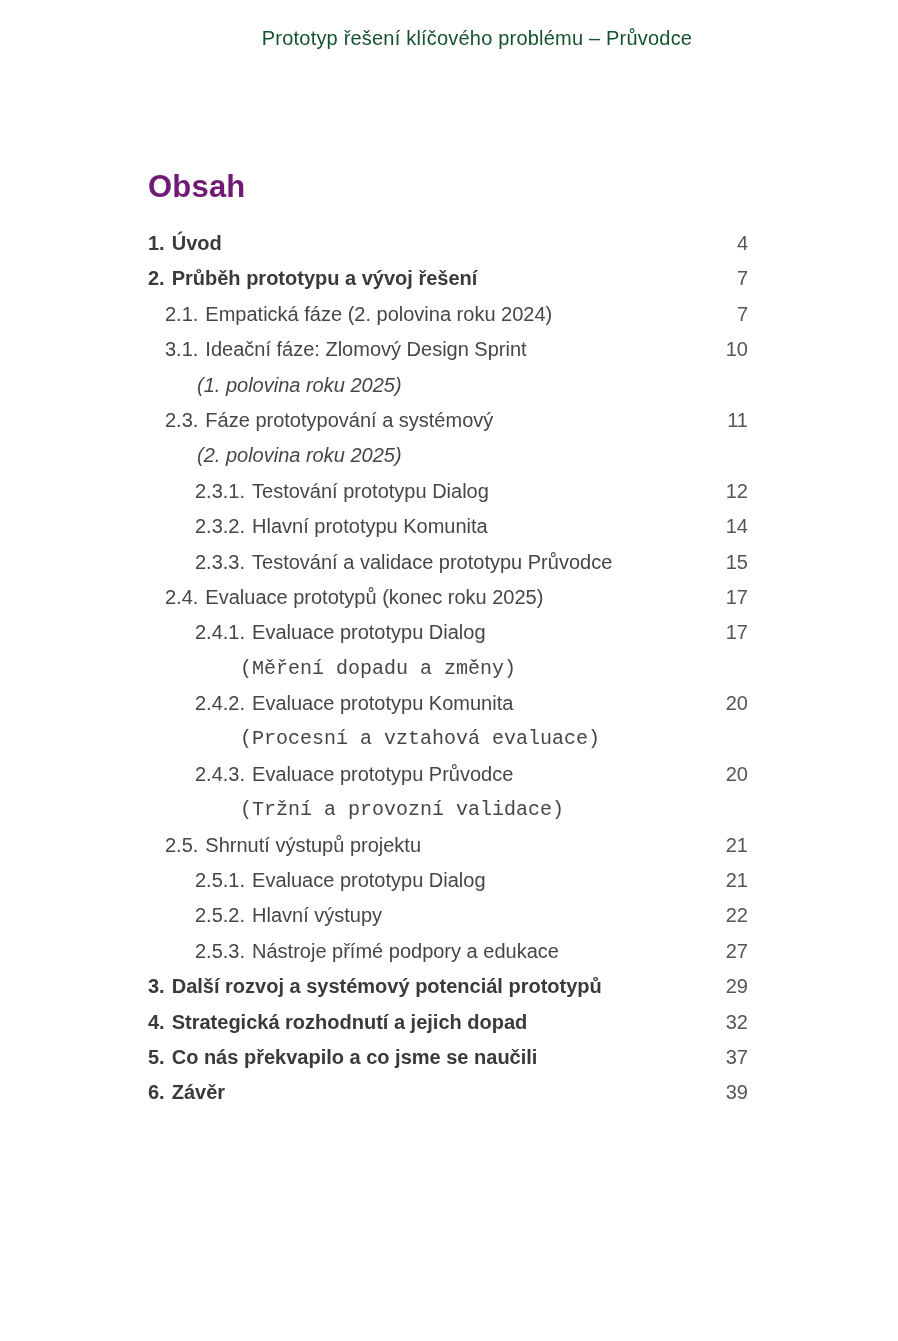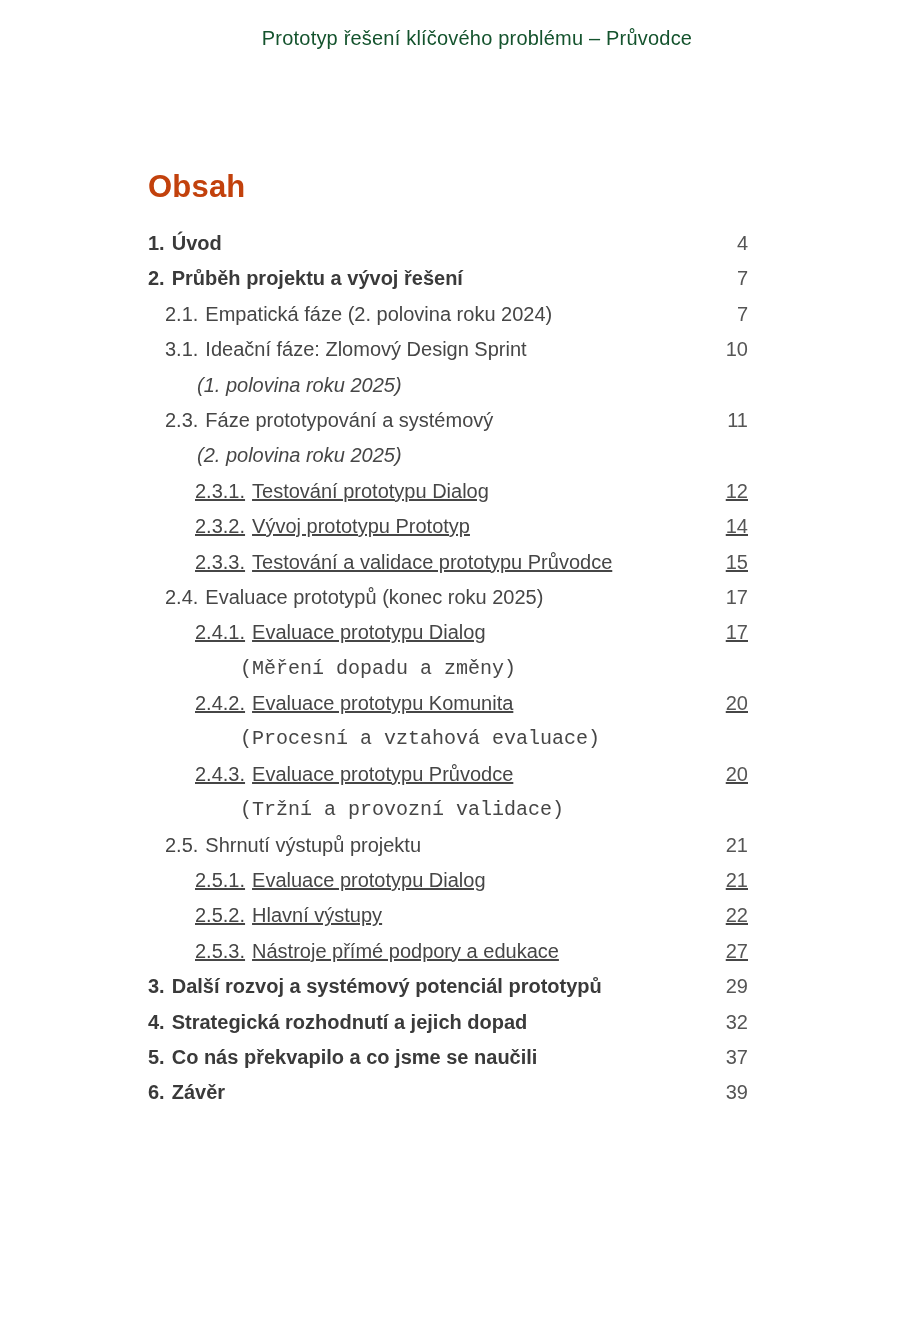--- a/index.html
+++ b/index.html
@@ -20,21 +20,21 @@
     font-size: 20px;
     color: #14532d;
     letter-spacing: 0.2px;
     margin-left: 28px;
   }
   .doc-title {
     position: absolute;
     top: 148px;
     left: 148px;
     font-size: 31px;
-    color: #c2410c;
+    color: #701a75;
     letter-spacing: 0.2px;
   }
   .toc {
     position: absolute;
     top: 226px;
     left: 148px;
     width: 600px;
     font-size: 20px;
     color: #464646;
   }
@@ -46,42 +46,42 @@
     white-space: nowrap;
   }
   .toc-row .num { margin-right: 7px; }
   .toc-row .page {
     margin-left: auto;
     color: #555555;
     font-weight: 400;
   }
   .lvl1 { padding-left: 0; }
   .lvl2 { padding-left: 17px; align-items: center; }
-  .lvl3 { padding-left: 47px; text-decoration: underline; }
+  .lvl3 { padding-left: 47px; }
   .cont-l2 { padding-left: 49px; font-style: italic; }
   .cont-l3 { padding-left: 92px; font-family: Liberation Mono, monospace; }
   .bold { font-weight: 700; color: #3a3a3a; }
   .bold .page { font-weight: 400; }
 </style>
 </head>
 <body>
 
 <div class="page-header">Prototyp řešení klíčového problému – Průvodce</div>
 
 <h1 class="doc-title">Obsah</h1>
 
 <div class="toc">
     <div class="toc-row lvl1 bold">
       <span class="num">1.</span>
       <span class="title">Úvod</span>
       <span class="page">4</span>
     </div>
     <div class="toc-row lvl1 bold">
       <span class="num">2.</span>
-      <span class="title">Průběh projektu a vývoj řešení</span>
+      <span class="title">Průběh prototypu a vývoj řešení</span>
       <span class="page">7</span>
     </div>
     <div class="toc-row lvl2">
       <span class="num">2.1.</span>
       <span class="title">Empatická fáze (2. polovina roku 2024)</span>
       <span class="page">7</span>
     </div>
     <div class="toc-row lvl2">
       <span class="num">3.1.</span>
       <span class="title">Ideační fáze: Zlomový Design Sprint</span>
@@ -98,21 +98,21 @@
     <div class="toc-row cont-l2">
       <span class="title">(2. polovina roku 2025)</span>
     </div>
     <div class="toc-row lvl3">
       <span class="num">2.3.1.</span>
       <span class="title">Testování prototypu Dialog</span>
       <span class="page">12</span>
     </div>
     <div class="toc-row lvl3">
       <span class="num">2.3.2.</span>
-      <span class="title">Vývoj prototypu Prototyp</span>
+      <span class="title">Hlavní prototypu Komunita</span>
       <span class="page">14</span>
     </div>
     <div class="toc-row lvl3">
       <span class="num">2.3.3.</span>
       <span class="title">Testování a validace prototypu Průvodce</span>
       <span class="page">15</span>
     </div>
     <div class="toc-row lvl2">
       <span class="num">2.4.</span>
       <span class="title">Evaluace prototypů (konec roku 2025)</span>

